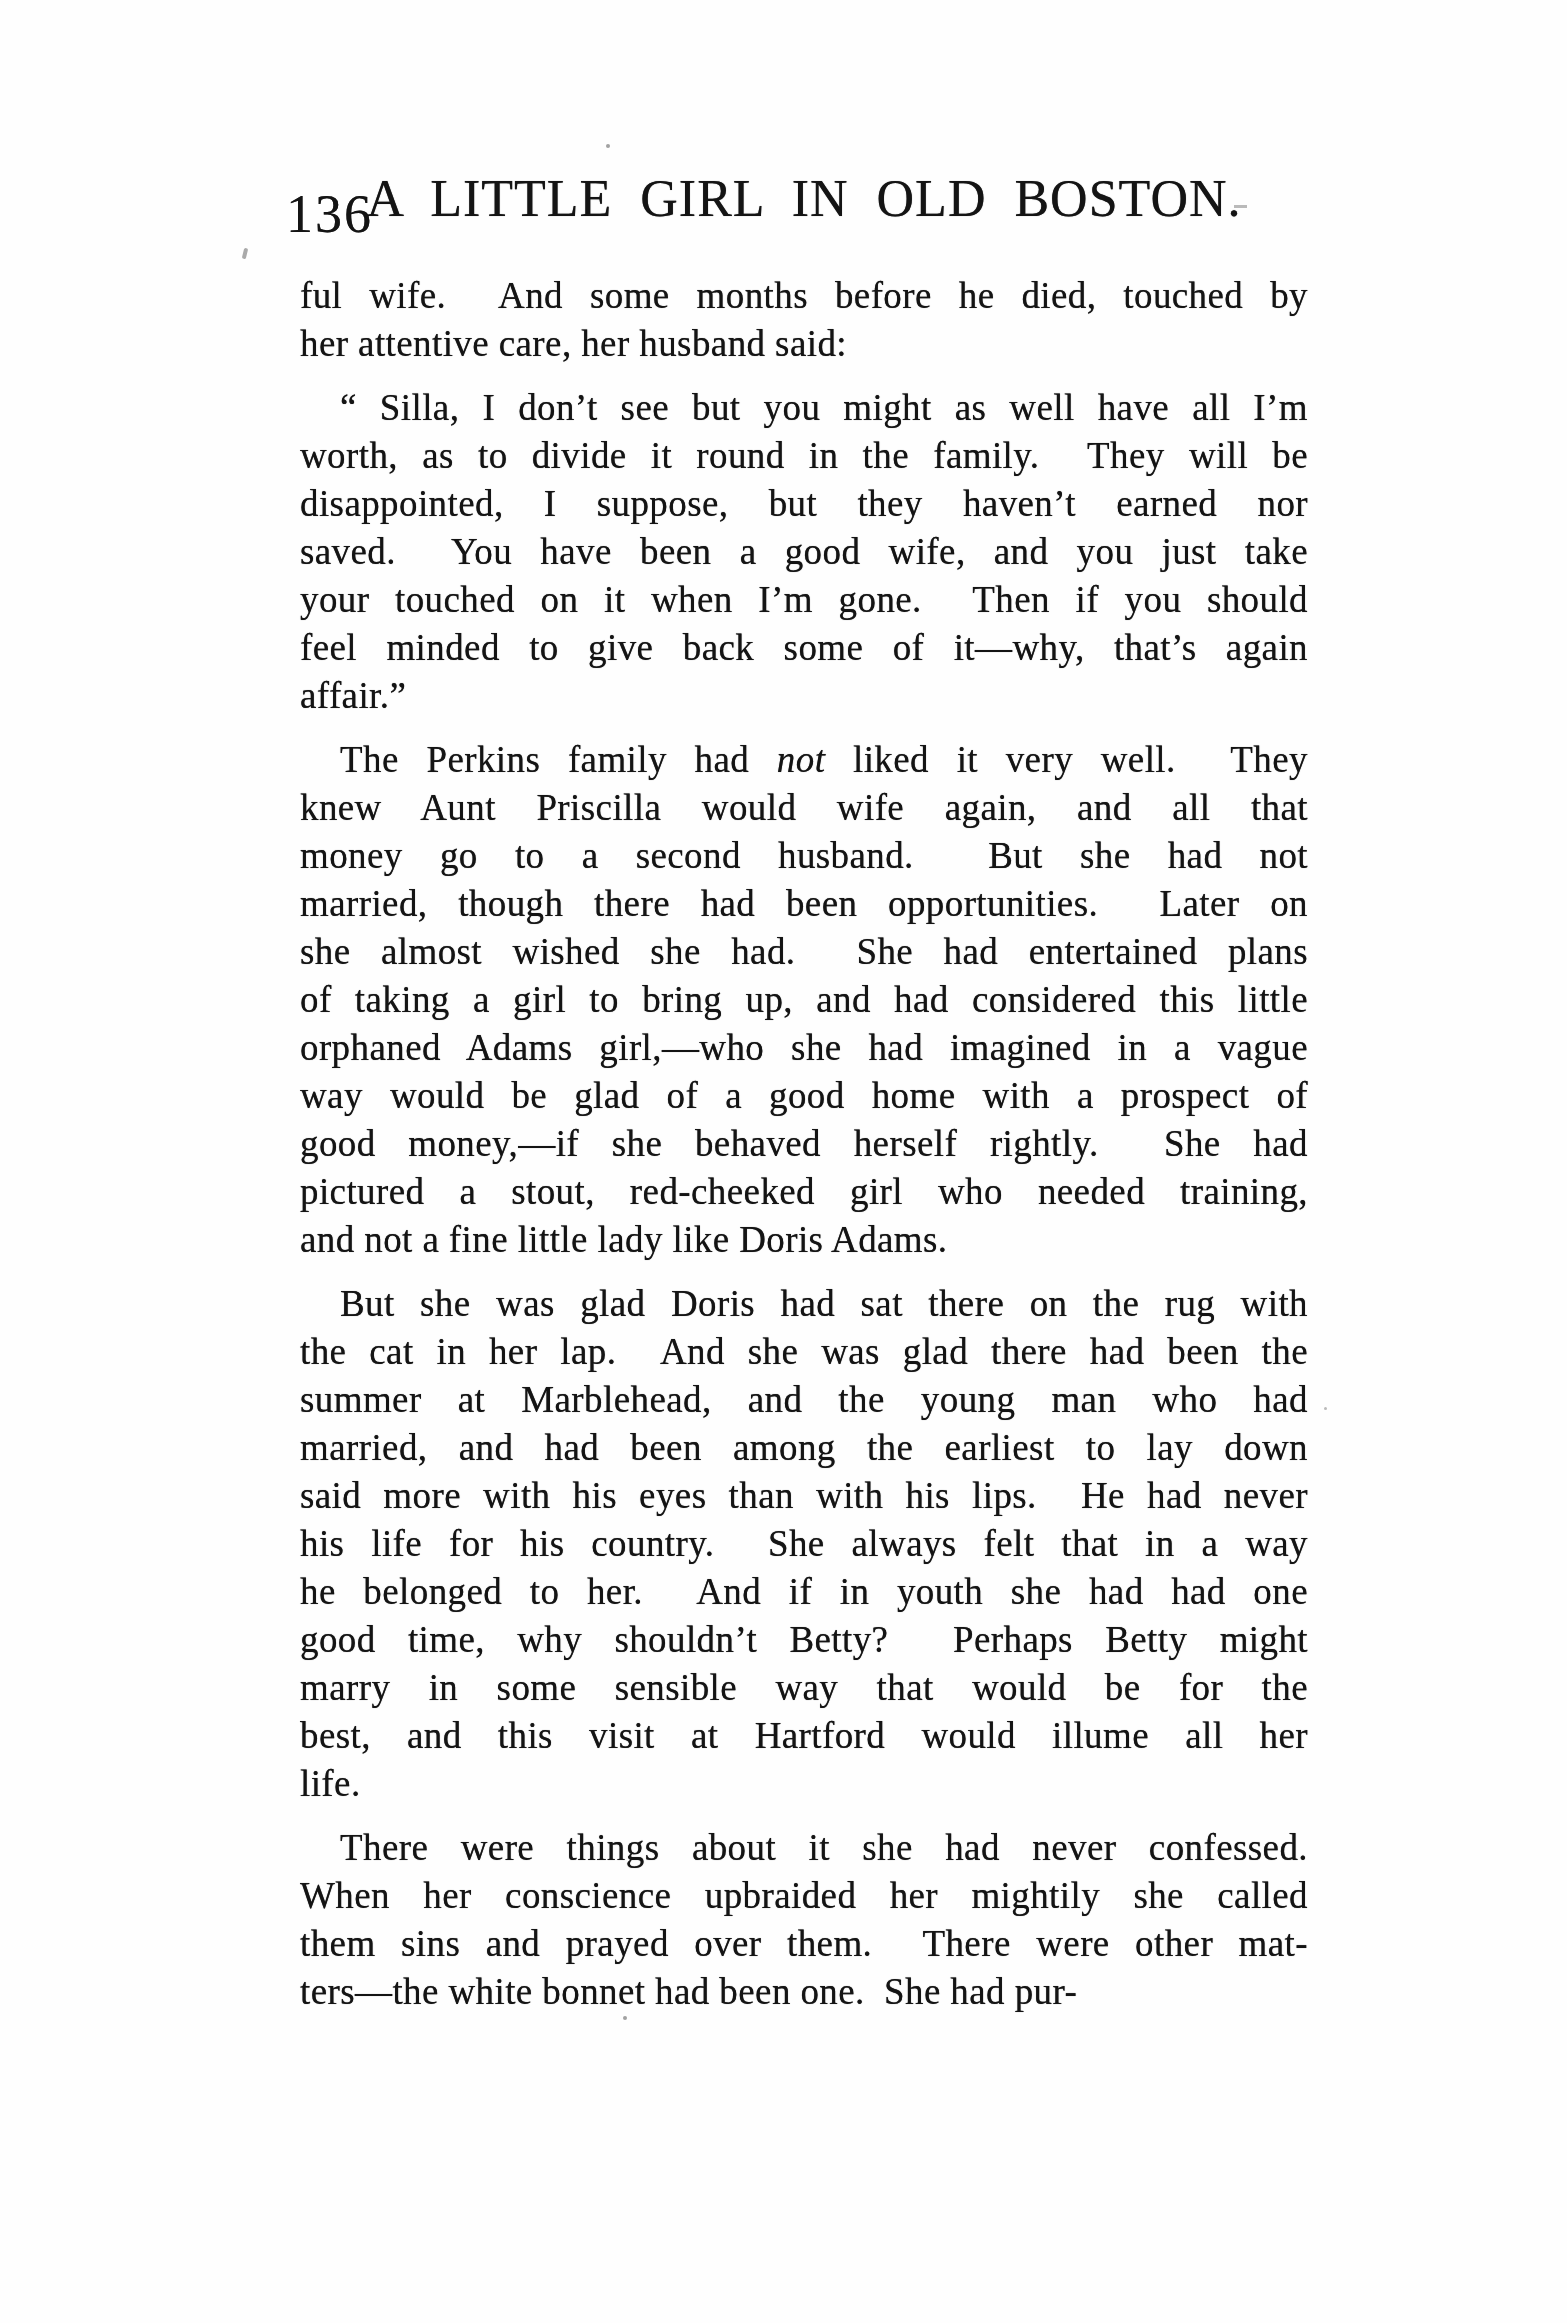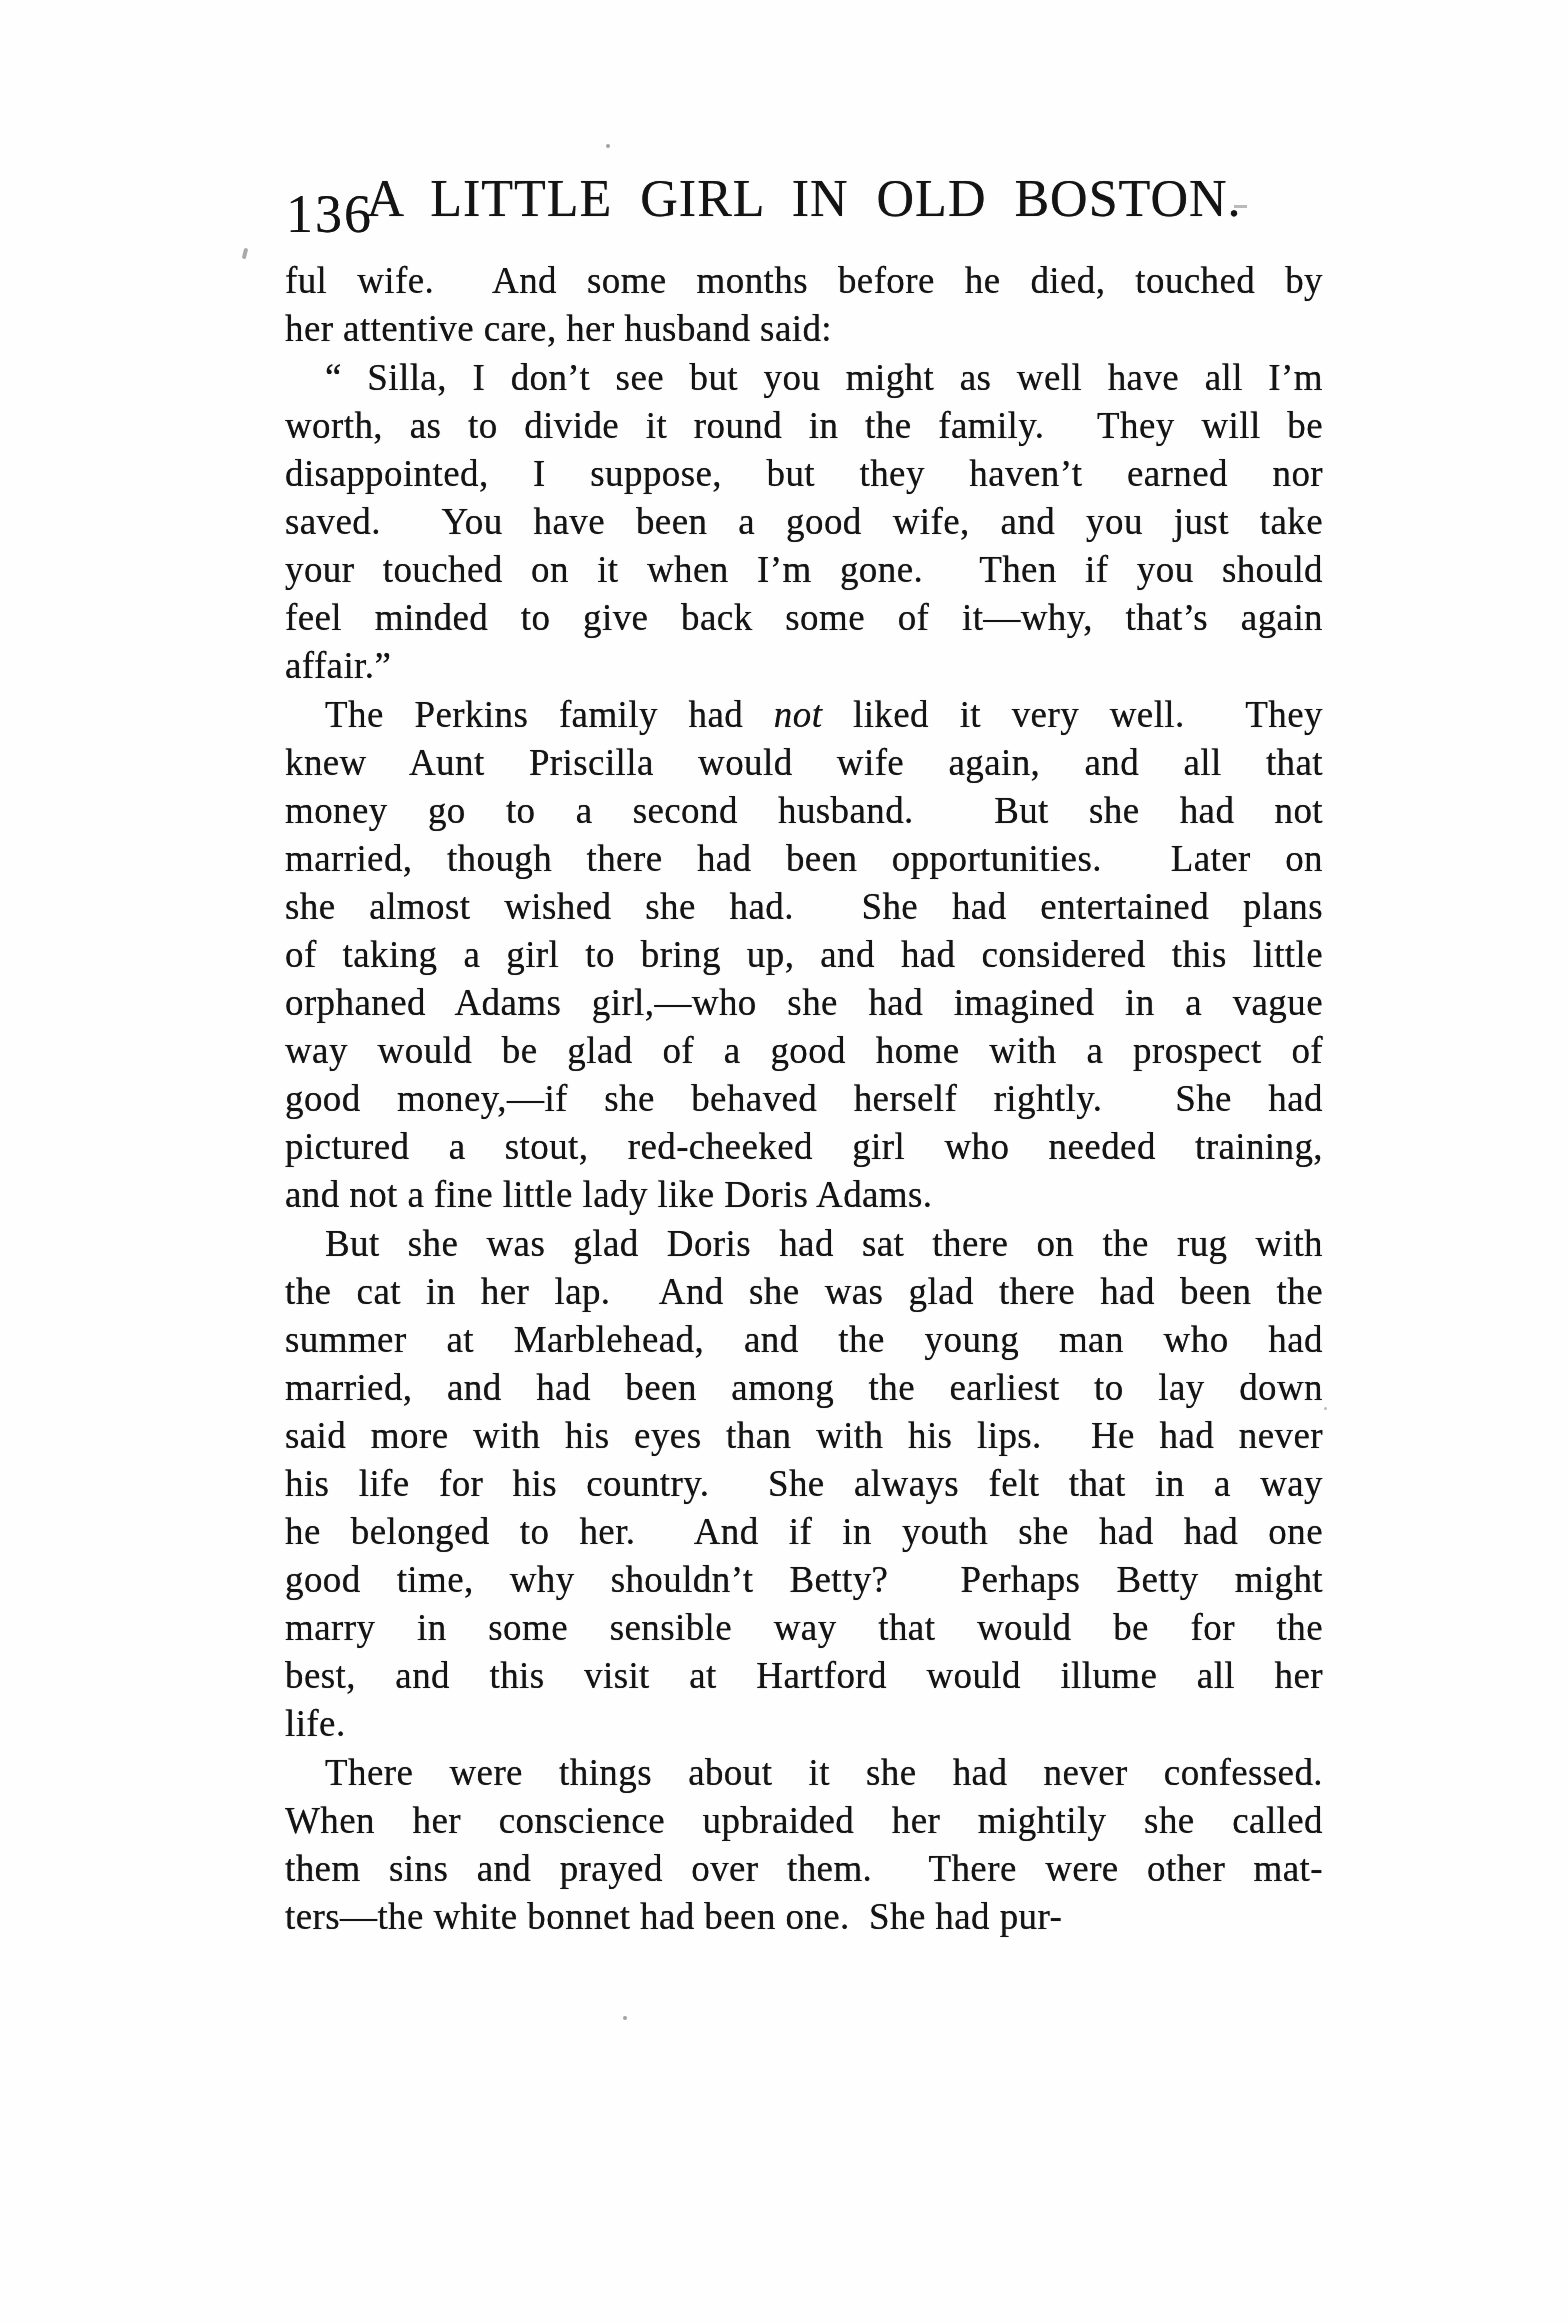--- a/index.html
+++ b/index.html
@@ -43,21 +43,21 @@
 
   
   .text-block {
     position: absolute;
     left: 284px;
     top: 256px;
     width: 1040px;
     font-size: 37px;
     letter-spacing: 0.4px;
   }
-  .para { margin: 1px; padding: 0; }
+  .para { margin: 16px; padding: 0; }
   .line {
     line-height: 48px;
     white-space: pre-wrap;
     text-align: justify;
     text-align-last: justify;
     text-shadow: 0 0 0.7px rgba(10,10,10,0.8);
   }
   .line.last { text-align-last: left; }
   .line.indent { text-indent: 40px; }
   .line i { font-style: italic; }

